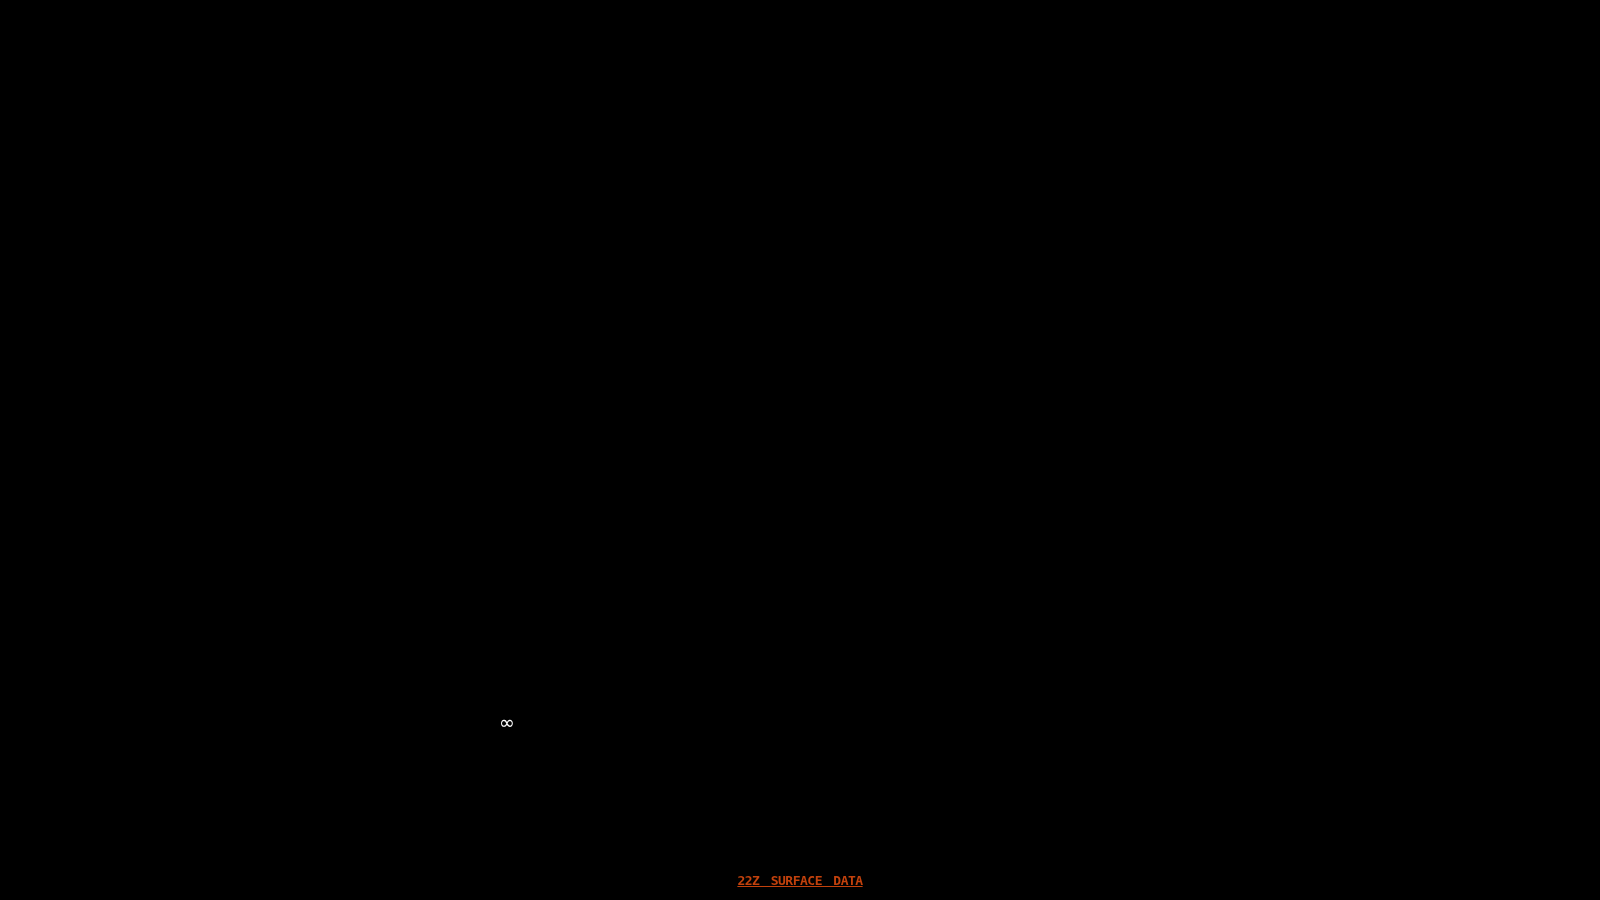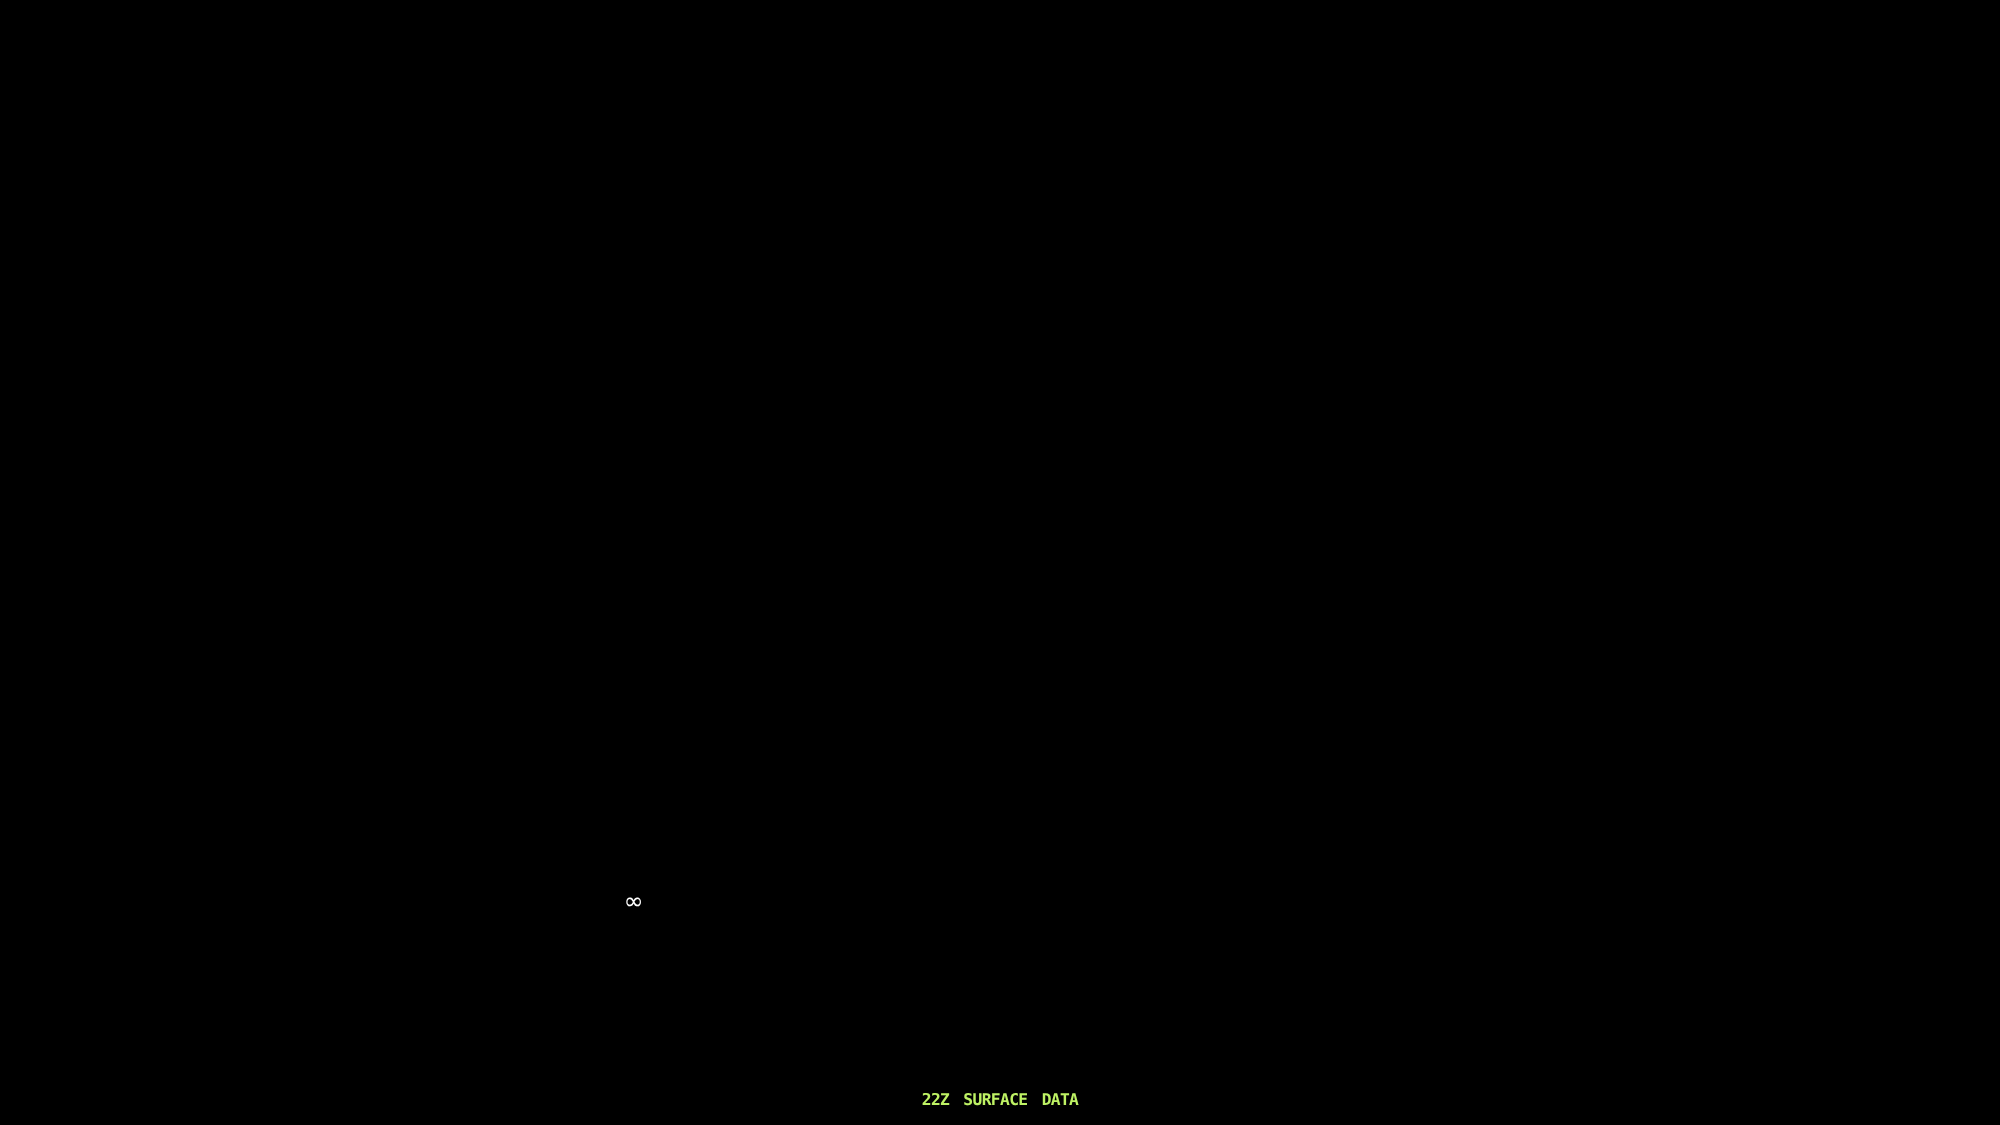--- a/index.html
+++ b/index.html
@@ -40,15 +40,15 @@
     line-height: 15px;
   }
 </style>
 </head>
 <body style="background: rgb(0, 0, 0);">
 
 <div class="map-canvas">
 
   <span class="haze-symbol" style="left: 507px; top: 722px; color: rgb(255, 255, 255);">∞</span>
 
-  <div class="map-title" style="color: #bef264;">22Z SURFACE DATA</div>
+  <div class="map-title" style="color: #c2410c; text-decoration: underline;">22Z SURFACE DATA</div>
 
 </div>
 
 </body></html>

